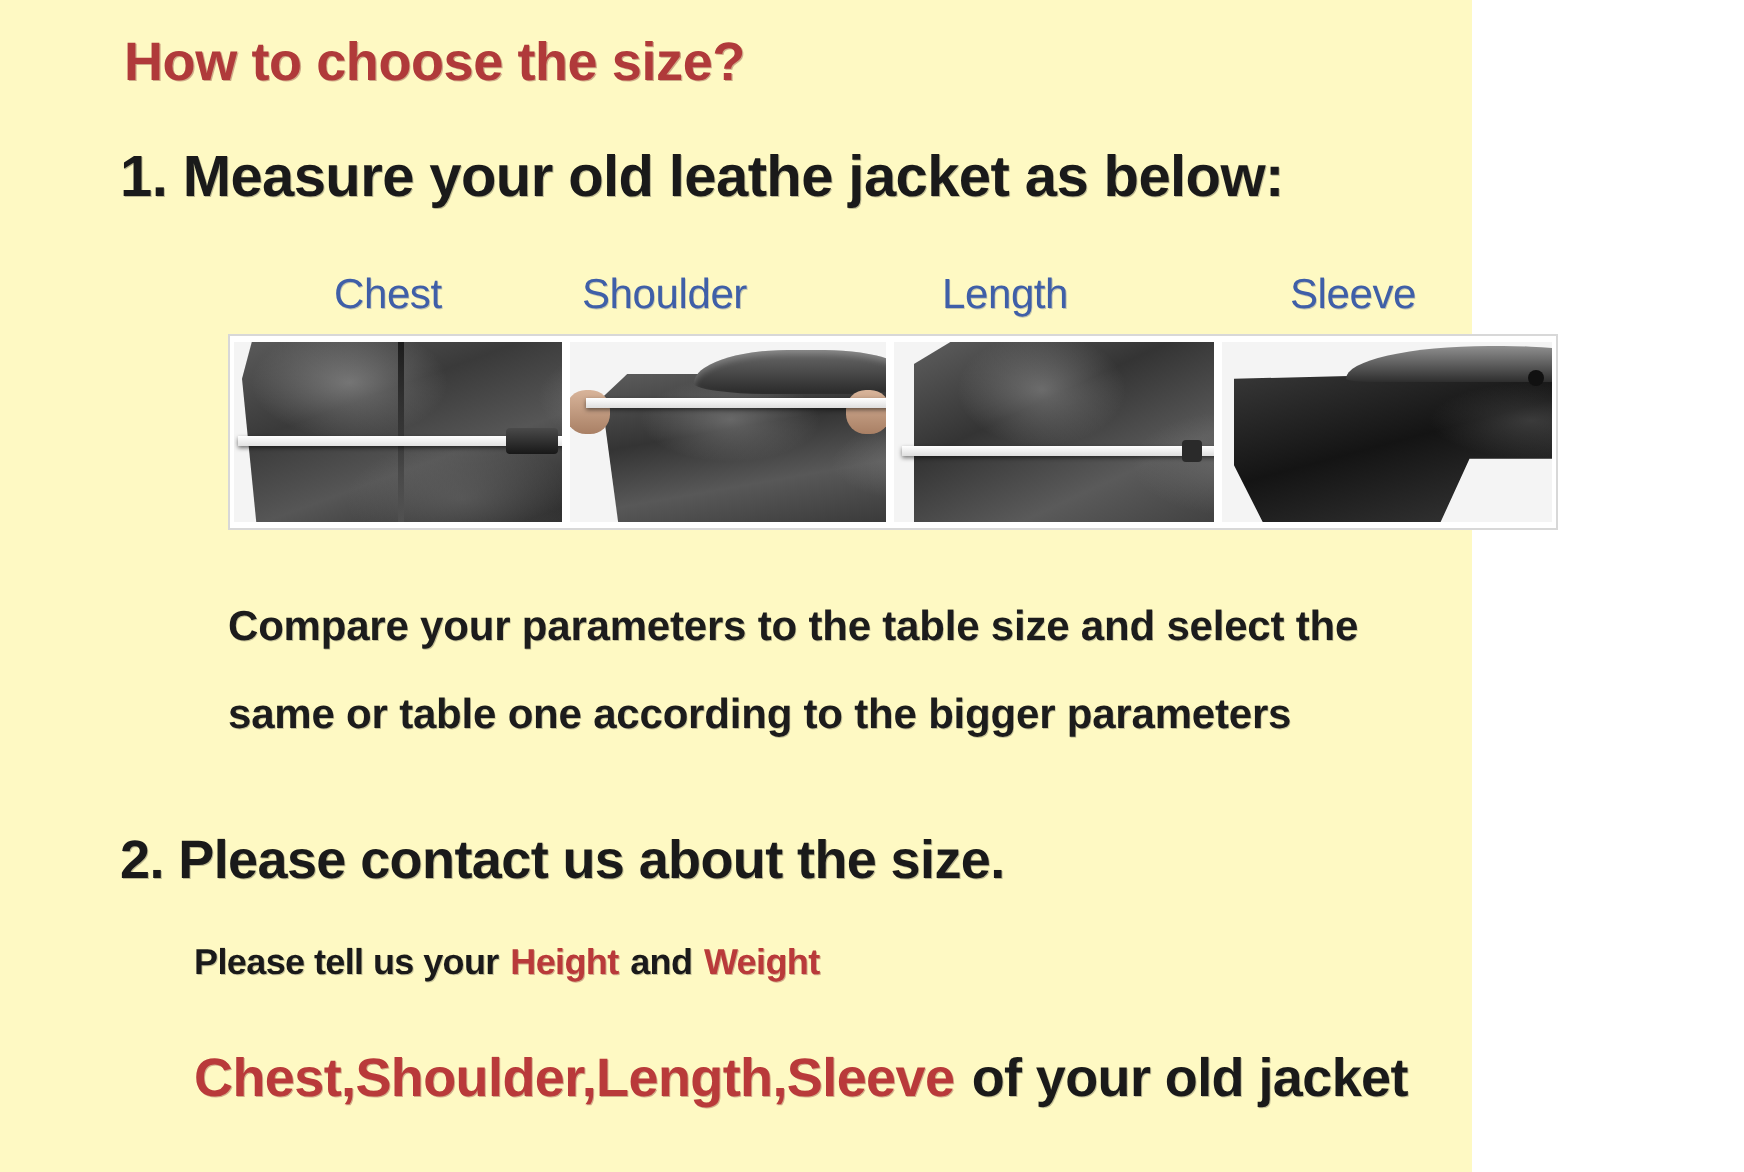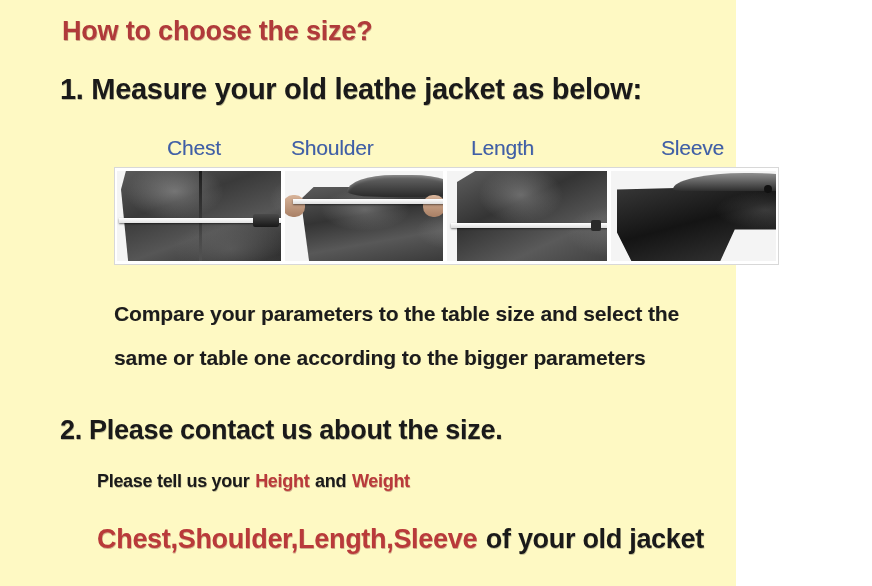--- a/index.html
+++ b/index.html
@@ -63,21 +63,21 @@
     font-size: 21px;
     font-weight: 400;
     color: #3f5fa8;
     letter-spacing: -0.2px;
     white-space: nowrap;
     text-shadow: 0.4px 0.4px 0 rgba(40,60,120,0.28);
   }
   .meas-label.l0 { left: 52px; }
   .meas-label.l1 { left: 176px; }
   .meas-label.l2 { left: 356px; }
-  .meas-label.l3 { left: 530px; margin-left: 16px; }
+  .meas-label.l3 { left: 530px; }
 
   
   .photo-strip {
     position: absolute;
     left: 114px;
     top: 167px;
     width: 665px;
     height: 98px;
     background: #ffffff;
     border: 1px solid #d8d8d8;

